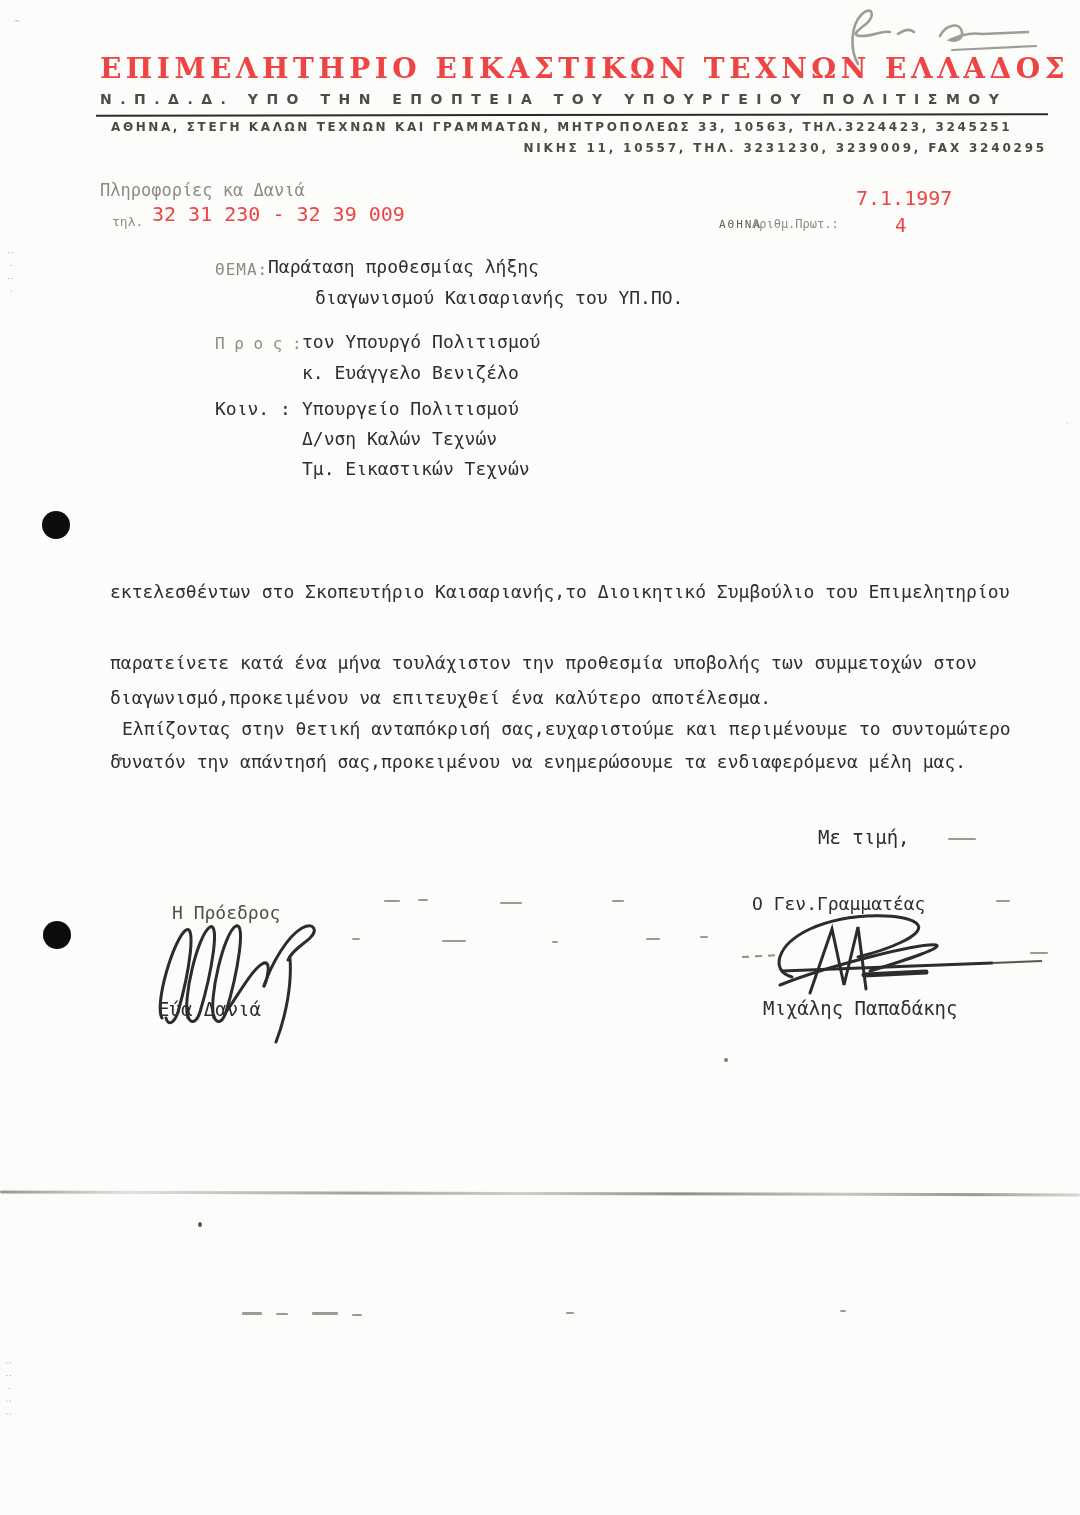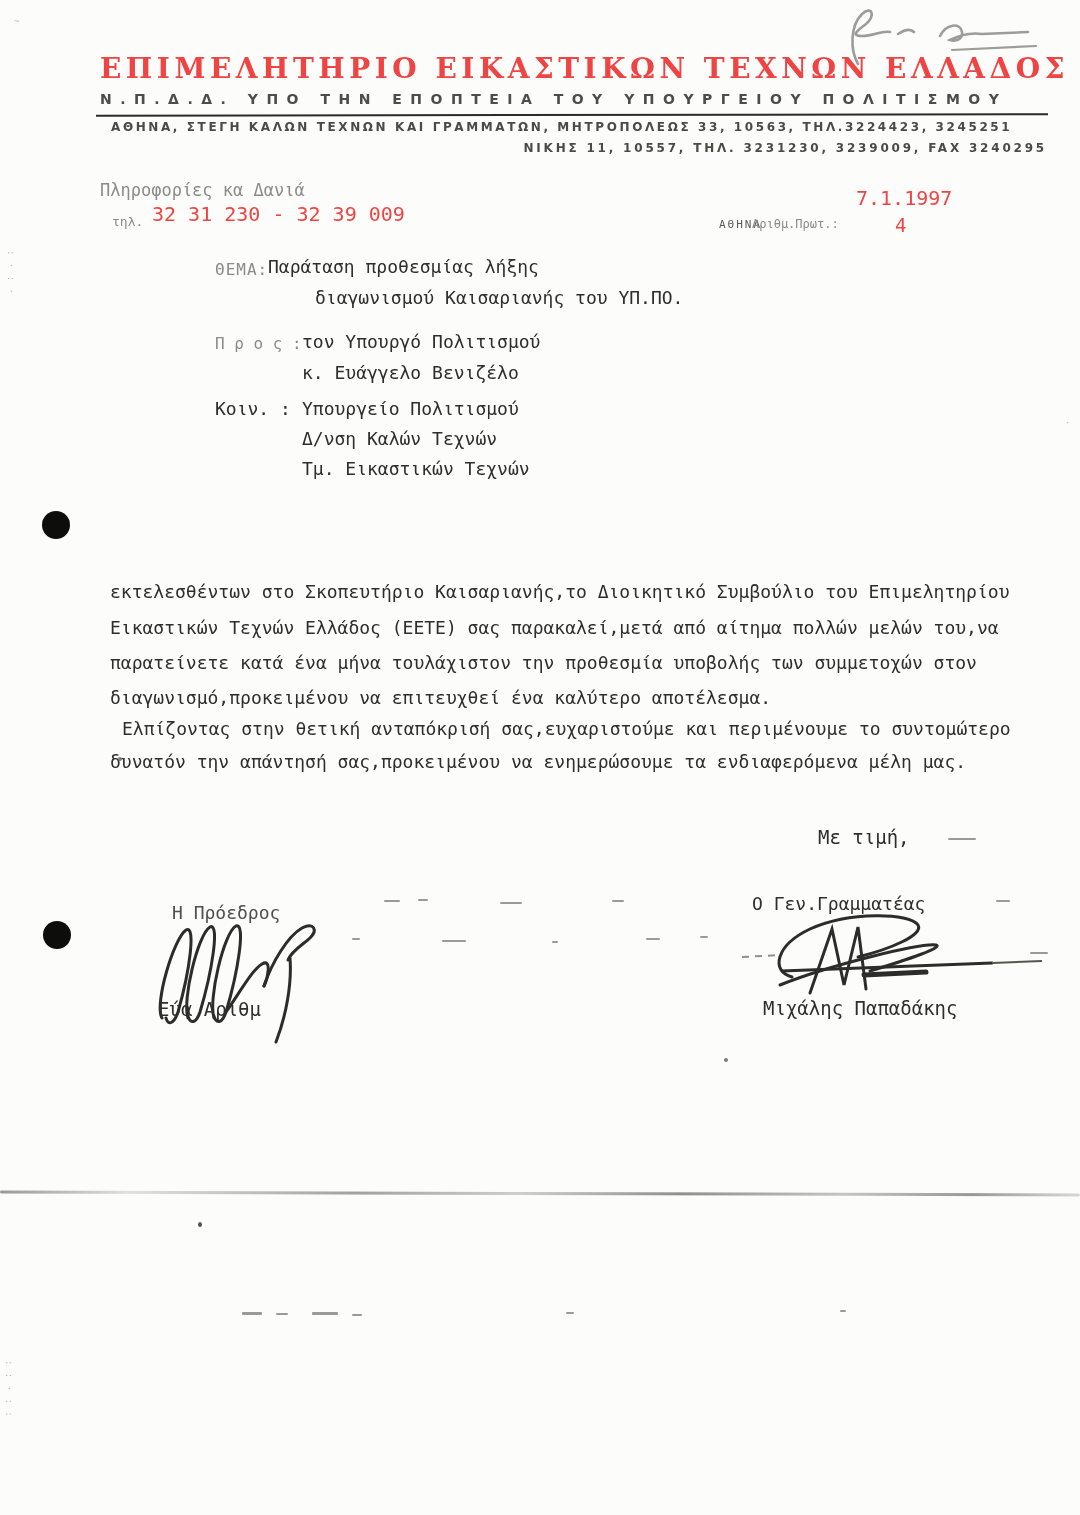--- a/index.html
+++ b/index.html
@@ -74,42 +74,41 @@
 
   <span class="abs typed" style="left:215px;top:398px;font-size:18px;">Κοιν. :</span>
   <span class="abs typed" style="left:302px;top:398px;font-size:18px;">Υπουργείο Πολιτισμού</span>
   <span class="abs typed" style="left:302px;top:428px;font-size:18px;">Δ/νση Καλών Τεχνών</span>
   <span class="abs typed" style="left:302px;top:458px;font-size:18px;">Τμ. Εικαστικών Τεχνών</span>
 
   <div class="punch" style="left:42px;top:511px;"></div>
   <div class="punch" style="left:43px;top:921px;"></div>
 
   <div class="abs typed" style="left:110px;top:581px;font-size:18px;">εκτελεσθέντων στο Σκοπευτήριο Καισαριανής,το Διοικητικό Συμβούλιο του Επιμελητηρίου</div>
-  <div class="abs typed" style="left:110px;top:617px;font-size:18px;">Εικαστικών Τεχνών Ελλάδος (ΕΕΤΕ) σας παρακαλεί,μετά από αίτημα πολλών μελών του,να</div>
   <div class="abs typed" style="left:110px;top:652px;font-size:18px;">παρατείνετε κατά ένα μήνα τουλάχιστον την προθεσμία υποβολής των συμμετοχών στον</div>
   <div class="abs typed" style="left:110px;top:687px;font-size:18px;">διαγωνισμό,προκειμένου να επιτευχθεί ένα καλύτερο αποτέλεσμα.</div>
   <div class="abs typed" style="left:122px;top:718px;font-size:18px;">Ελπίζοντας στην θετική ανταπόκρισή σας,ευχαριστούμε και περιμένουμε το συντομώτερο</div>
   <div class="abs typed" style="left:110px;top:751px;font-size:18px;">δυνατόν την απάντησή σας,προκειμένου να ενημερώσουμε τα ενδιαφερόμενα μέλη μας.</div>
 
   <div class="abs typed" style="left:818px;top:826px;font-size:19px;">Με τιμή,</div>
 
   <div class="abs typed" style="left:172px;top:902px;font-size:18px;color:#4f4f4c;">Η Πρόεδρος</div>
 
   <svg style="left:140px;top:900px;" width="240" height="150" viewBox="0 0 240 150">
     <g fill="none" stroke="#2c2c2a" stroke-width="3" stroke-linecap="round">
       <path d="M22,118 C14,104 34,38 46,30 C56,24 50,70 38,112 C34,124 28,126 26,118"></path>
       <path d="M48,118 C42,100 58,34 70,27 C80,22 72,72 60,112 C56,124 50,124 48,116"></path>
       <path d="M74,118 C68,100 84,32 96,26 C106,22 98,72 86,112 C82,124 76,124 74,116"></path>
       <path d="M86,112 C100,92 112,70 122,64 C132,58 128,78 124,86"></path>
       <path d="M124,86 C132,62 148,36 162,28 C174,22 178,30 170,38 C164,44 152,50 148,60"></path>
       <path d="M150,58 C152,84 146,116 136,142"></path>
     </g>
   </svg>
 
-  <div class="abs typed" style="left:158px;top:998px;font-size:19px;">Εύα Αριθμ</div>
+  <div class="abs typed" style="left:158px;top:998px;font-size:19px;">Εύα Δανιά</div>
 
   <div class="abs typed" style="left:752px;top:893px;font-size:18px;">Ο Γεν.Γραμματέας</div>
 
   <svg style="left:740px;top:915px;" width="320" height="90" viewBox="0 0 320 90">
     <g fill="none" stroke="#2c2c2a" stroke-width="3" stroke-linecap="round">
       <path d="M52,62 C30,56 36,30 70,14 C110,-4 170,-2 178,10 C184,20 150,34 118,42"></path>
       <path d="M70,78 L92,14 L104,70 L118,12 L126,74"></path>
       <path d="M40,70 C90,50 180,28 196,30 C204,32 170,44 130,56"></path>
       <path d="M42,56 L252,48"></path>
       <path d="M124,60 L186,57" stroke-width="5"></path>

